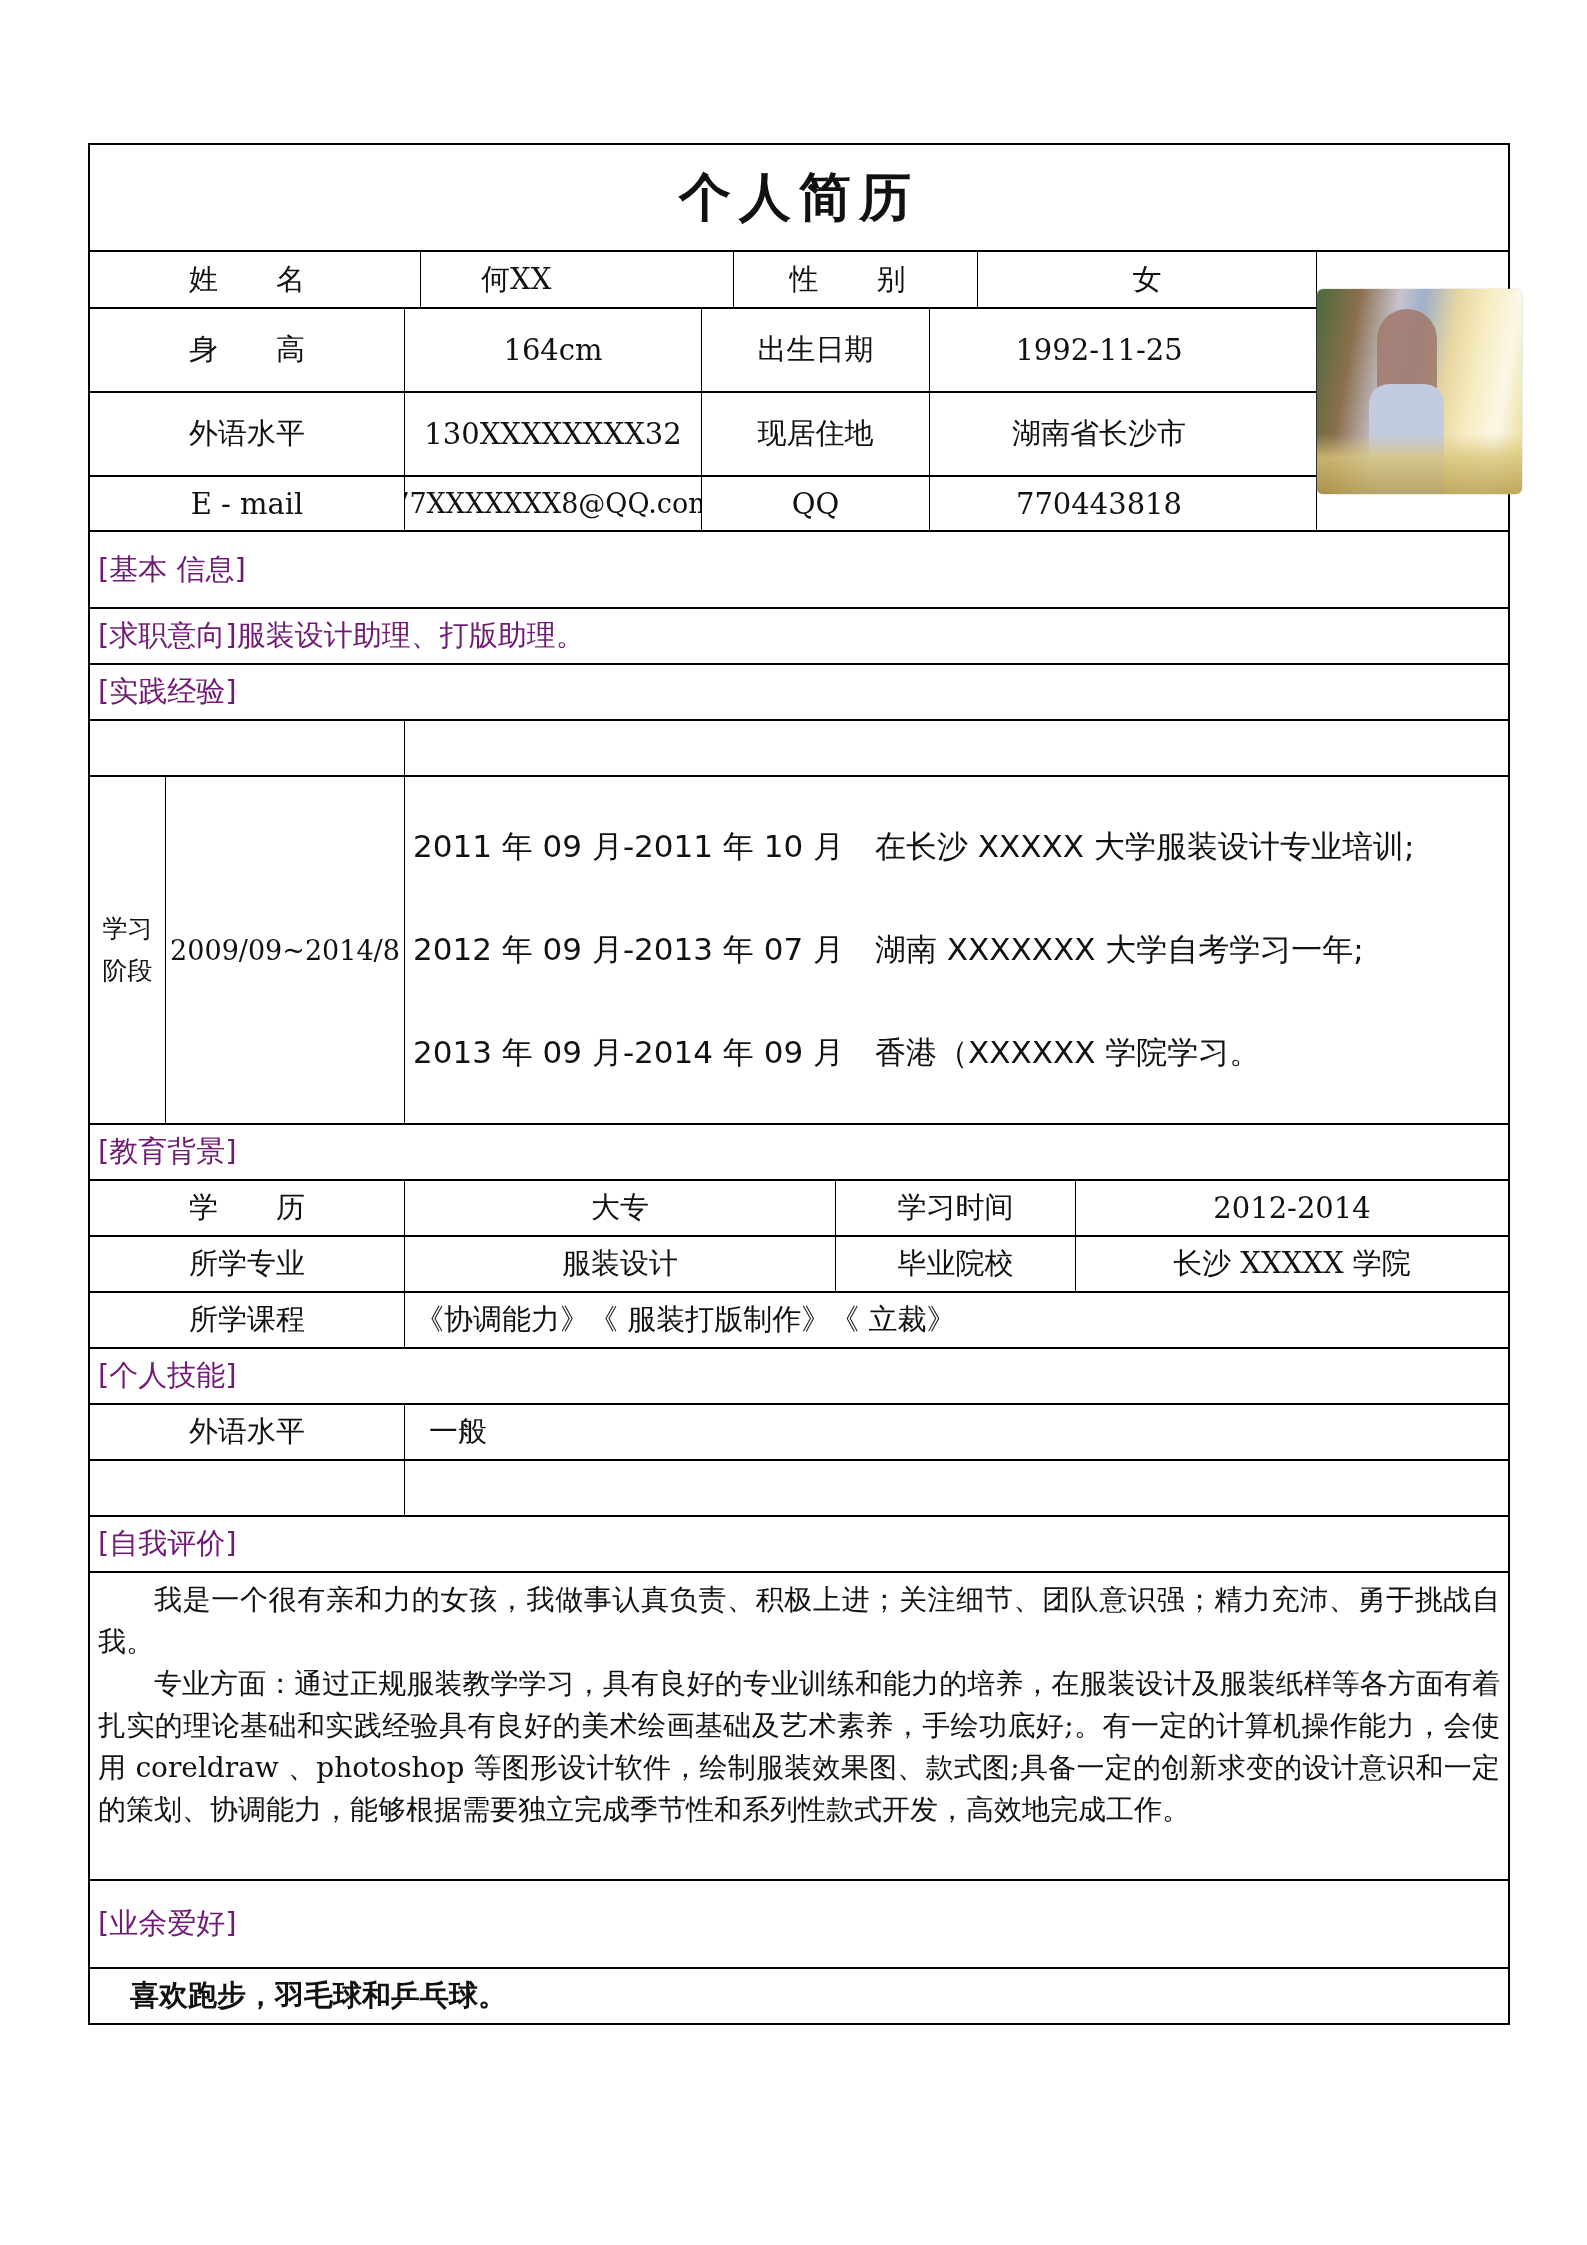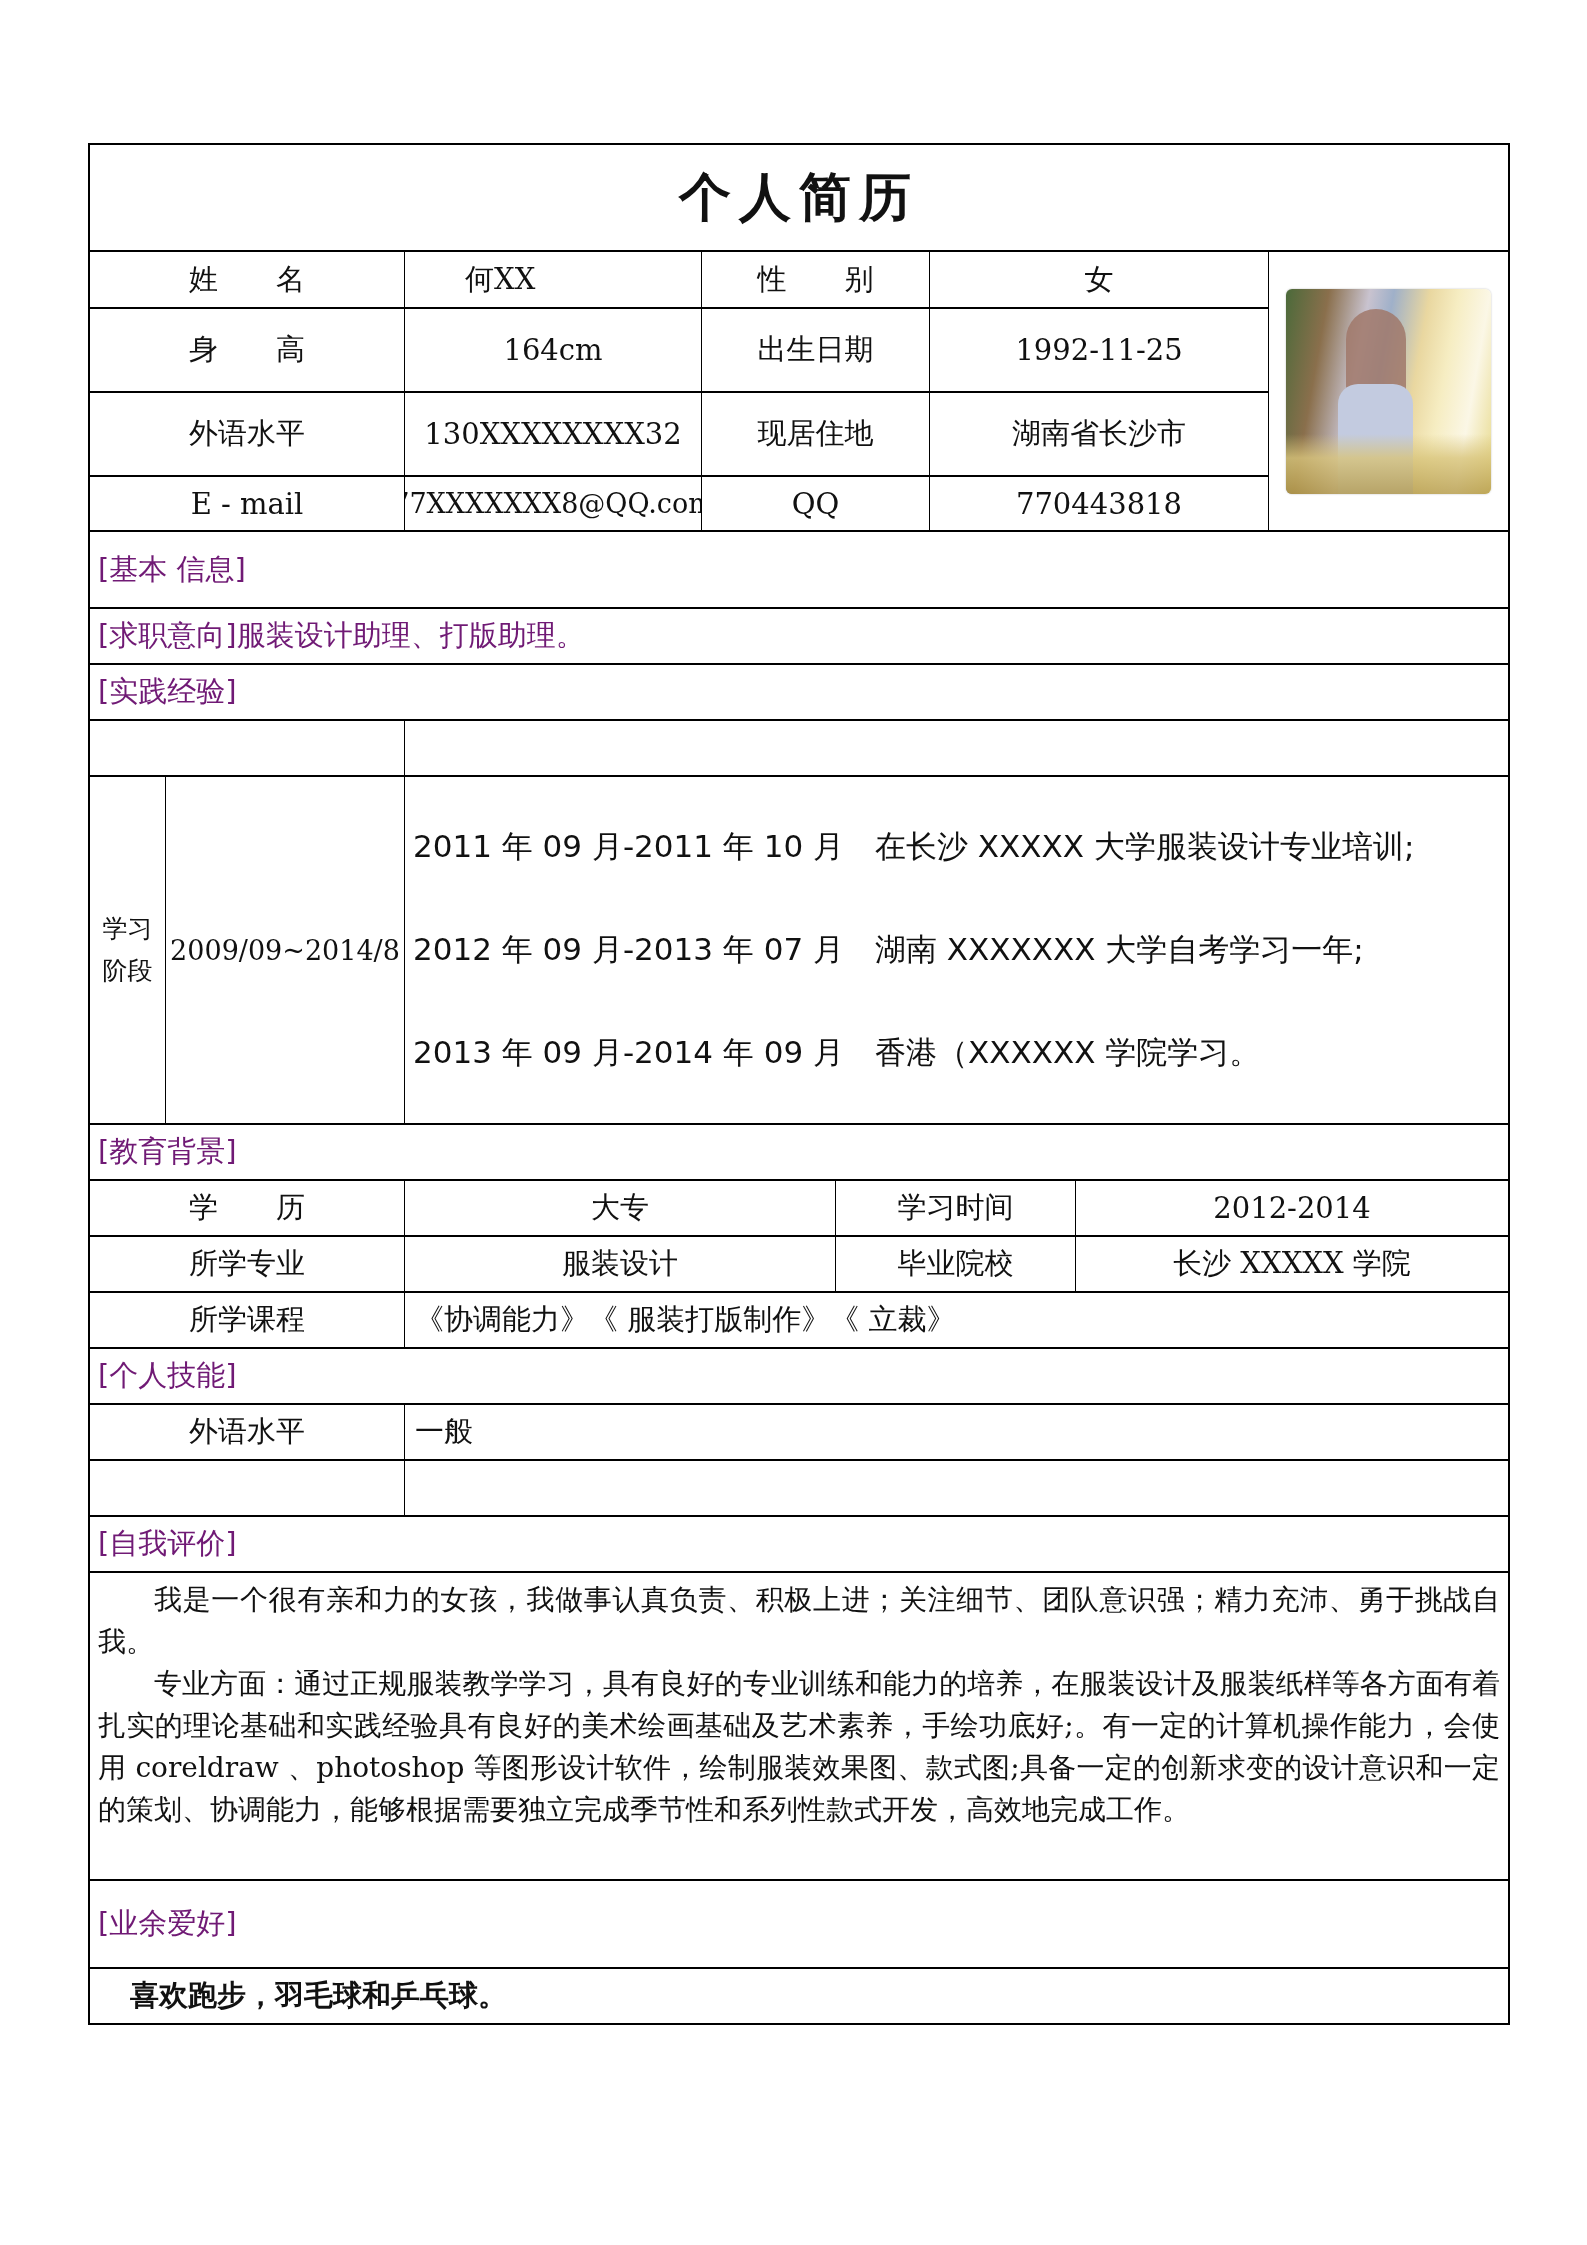--- a/index.html
+++ b/index.html
@@ -6,21 +6,21 @@
   body { width:1587px; height:2245px; position:relative; font-family:"DejaVu Serif","Liberation Serif",serif; color:#111; }
   .page { position:absolute; left:88px; top:143px; width:1422px; border:2px solid #000; box-sizing:border-box; }
   .row { display:flex; border-top:2px solid #000; box-sizing:border-box; }
   .row:first-child { border-top:none; }
   .cell { box-sizing:border-box; border-left:1.5px solid #000; display:flex; align-items:center; justify-content:center; font-size:29px; overflow:hidden; }
   .cell:first-child { border-left:none; }
   .title { height:105px; justify-content:center; align-items:center; display:flex; font-size:52px; font-weight:bold; letter-spacing:8px; font-family:"DejaVu Serif",serif; }
   .info-wrap { display:flex; border-top:2px solid #000; }
   .info-left { flex:0 0 1178px; }
   .info-left .row { border-top:2px solid #000; }
-  .info-left .row:first-child { border-top:none; }
+  .info-left .row:first-child { border-top:none;gap:16px; }
   .photo-cell { flex:1; border-left:1.5px solid #000; display:flex; align-items:center; justify-content:center; }
   .photo { width:205px; height:205px; border-radius:6px; background:linear-gradient(100deg,#4b6a3a 0%,#8a6f4c 18%,#c9c3cf 35%,#9fb0c9 45%,#e9d7a0 60%,#f6edc2 72%,#fbf7e6 85%,#e7d98a 100%); position:relative; overflow:hidden; box-shadow:0 0 2px #bbb; }
   .photo .hair { position:absolute; left:60px; top:20px; width:60px; height:120px; border-radius:30px 30px 10px 10px; background:#a0786a; opacity:.85; }
   .photo .dress { position:absolute; left:52px; top:95px; width:75px; height:110px; border-radius:20px 20px 0 0; background:#c3cbe0; }
   .photo .field { position:absolute; left:0; bottom:0; width:100%; height:60px; background:linear-gradient(0deg,#b49a4a,#d8c47a 60%,transparent); opacity:.8; }
   .section { color:#701a75; font-size:29px; padding-left:8px; display:flex; align-items:center; font-family:"DejaVu Sans",sans-serif; }
   .left { justify-content:flex-start; padding-left:10px; }
   .exp-lines { flex-direction:column; align-items:flex-start; justify-content:space-around; padding:18px 0 18px 8px; font-family:"DejaVu Sans",sans-serif; font-size:31px; }
   .para { padding:6px 8px; font-size:28px; line-height:42px; text-align:justify; }
   .para p { margin:0; text-indent:2em; }
@@ -105,21 +105,21 @@
   </div>
   <div class="row" style="height:56px">
     <div class="cell" style="width:314px">所学课程</div>
     <div class="cell left" style="flex:1">《协调能力》《 服装打版制作》《 立裁》</div>
   </div>
 
   <div class="row section" style="height:56px">[个人技能]</div>
 
   <div class="row" style="height:56px">
     <div class="cell" style="width:314px">外语水平</div>
-    <div class="cell left" style="flex:1;padding-left:10px">一般</div>
+    <div class="cell left" style="flex:1;padding-left:24px">一般</div>
   </div>
   <div class="row" style="height:56px">
     <div class="cell" style="width:314px"></div>
     <div class="cell" style="flex:1"></div>
   </div>
 
   <div class="row section" style="height:56px">[自我评价]</div>
 
   <div class="row" style="min-height:308px">
     <div class="para">

